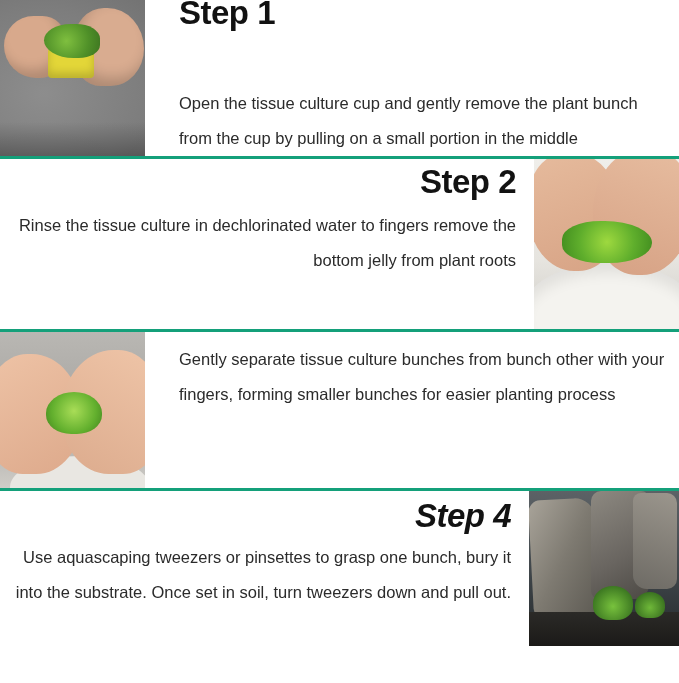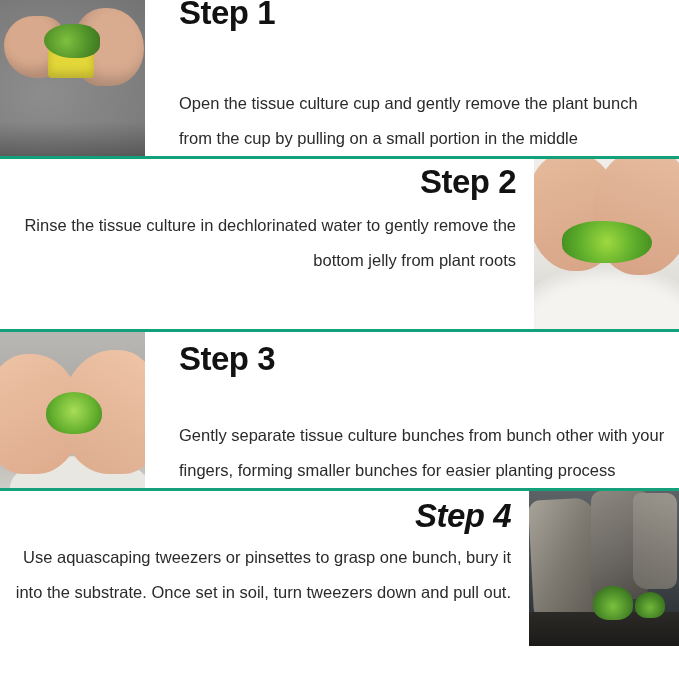--- a/index.html
+++ b/index.html
@@ -239,21 +239,21 @@
         <div class="step-body">Open the tissue culture cup and gently remove the plant bunch from the cup by pulling on a small portion in the middle</div>
       </div>
     </div>
     <div class="divider"></div>
   </div>
 
   <div class="step-block" id="block2">
     <div class="step-row img-right">
       <div class="text-col right-align">
         <div class="step-title">Step 2</div>
-        <div class="step-body">Rinse the tissue culture in dechlorinated water to gently remove the bottom jelly from plant roots</div>
+        <div class="step-body">Rinse the tissue culture in dechlorinated water to fingers remove the bottom jelly from plant roots</div>
       </div>
       <div class="photo">
         <div class="ph p2-bg"></div>
         <div class="p2-bowl"></div>
         <div class="p2-hand-l"></div>
         <div class="p2-hand-r"></div>
         <div class="p2-plant"></div>
       </div>
     </div>
     <div class="divider"></div>
@@ -262,21 +262,20 @@
   <div class="step-block" id="block3">
     <div class="step-row img-left">
       <div class="photo">
         <div class="ph p3-bg"></div>
         <div class="p3-bowl"></div>
         <div class="p3-hand-l"></div>
         <div class="p3-hand-r"></div>
         <div class="p3-plant"></div>
       </div>
       <div class="text-col left-align">
-        <div class="step-title">Step 3</div>
         <div class="step-body">Gently separate tissue culture bunches from bunch other with your fingers, forming smaller bunches for easier planting process</div>
       </div>
     </div>
     <div class="divider"></div>
   </div>
 
   <div class="step-block" id="block4">
     <div class="step-row img-right">
       <div class="text-col right-align">
         <div class="step-title">Step 4</div>

